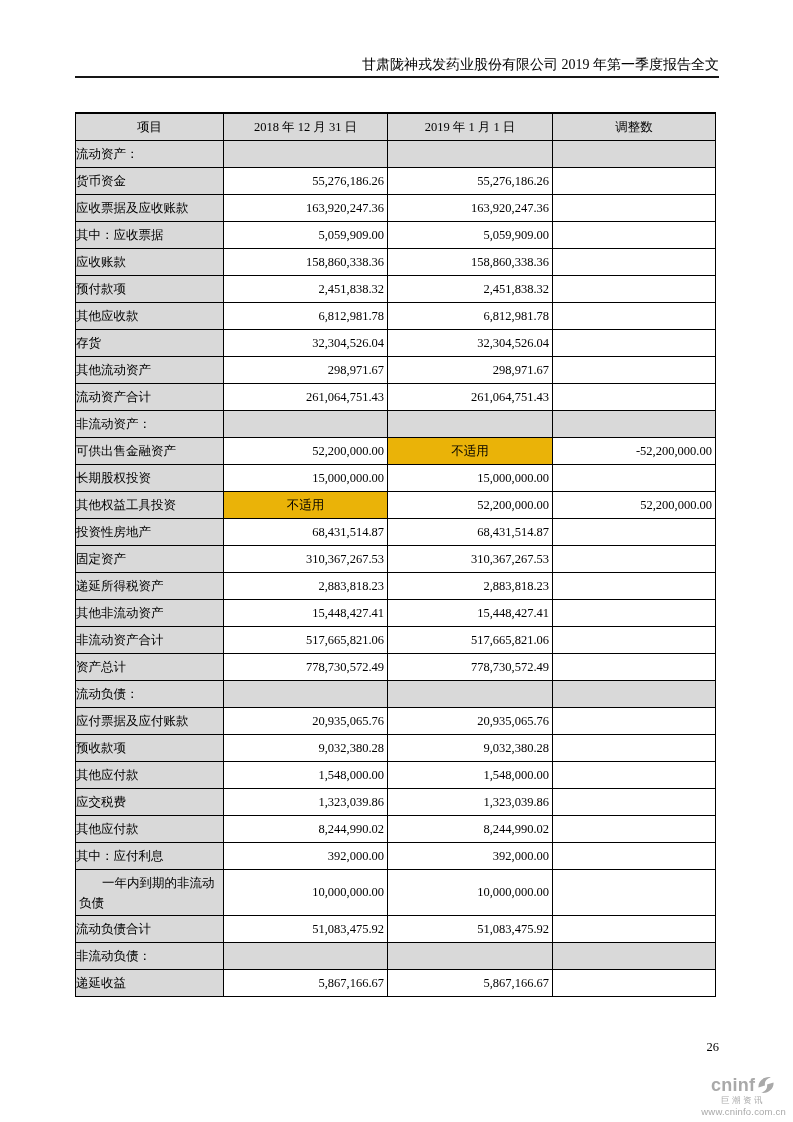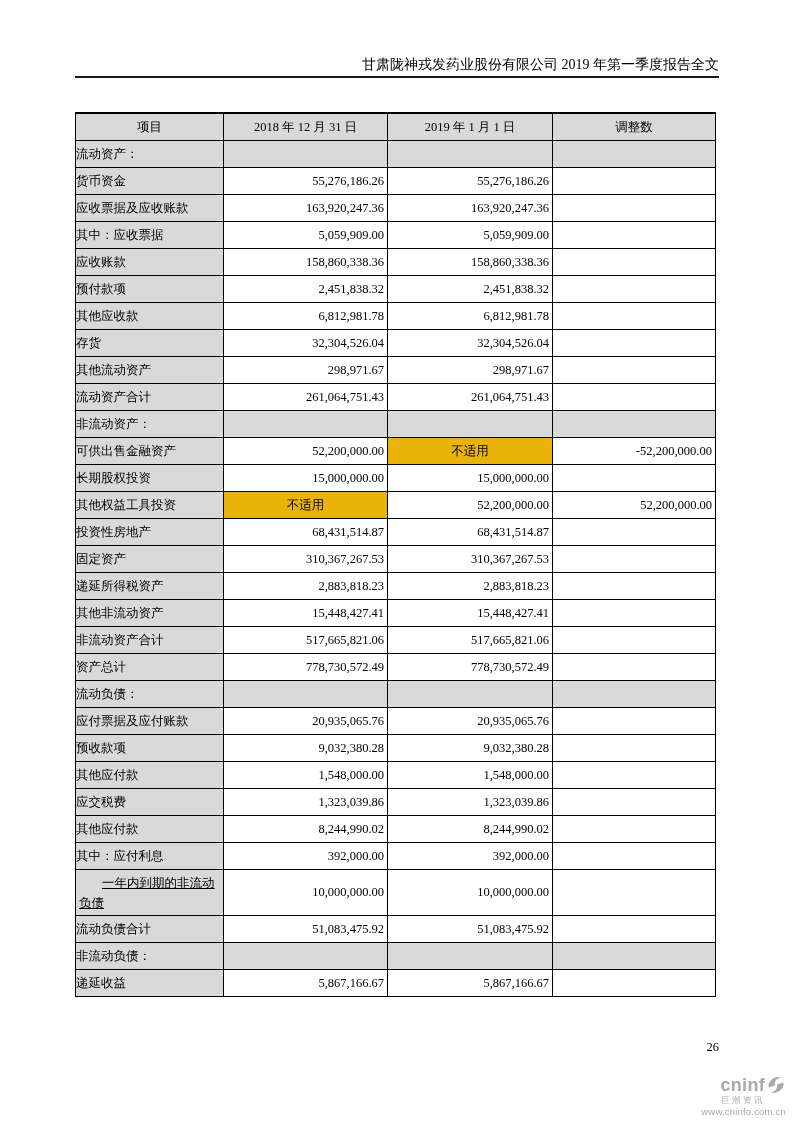--- a/index.html
+++ b/index.html
@@ -15,26 +15,26 @@
   .fin-table th{height:26px;background:#d9d9d9;font-weight:normal;text-align:center;}
   .fin-table td{height:26px;}
   td.lbl{background:#d9d9d9;text-align:left;}
   td.val{text-align:right;padding-right:3px;}
   td.na{background:#eab308;text-align:center;}
   tr.section td{background:#d9d9d9;margin-top:48px;}
   .ind0{padding-left:3px;}
   .ind1{padding-left:26px;margin-left:24px;}
   .ind2{padding-left:38px;}
   .ind3{padding-left:75px;}
-  td.hang{padding-left:3px;padding-right:4px;text-indent:23px;line-height:1.6;text-decoration:underline;}
+  td.hang{padding-left:3px;padding-right:4px;text-indent:23px;line-height:1.6;}
   tr.tall td{height:45px;}
   .page-num{position:absolute;top:1040px;right:74px;font-size:12.5px;}
   .logo{position:absolute;top:1075px;right:7px;font-family:"Liberation Sans",sans-serif;
         color:#a9a9a9;line-height:1;text-align:right;}
-  .logo-row{display:flex;align-items:center;justify-content:flex-end;gap:1px;}
+  .logo-row{display:flex;align-items:center;justify-content:center;gap:1px;}
   .brand{font-weight:bold;font-size:18px;letter-spacing:0.3px;}
   .swirl{width:20px;height:20px;display:block;}
   .logo-cn{font-size:8.5px;letter-spacing:2.5px;margin:1px 21px 0 0;}
   .logo-url{font-size:9.5px;margin-top:2px;letter-spacing:0.2px;}
 </style>
 </head>
 <body>
 
 <div class="page">
 

